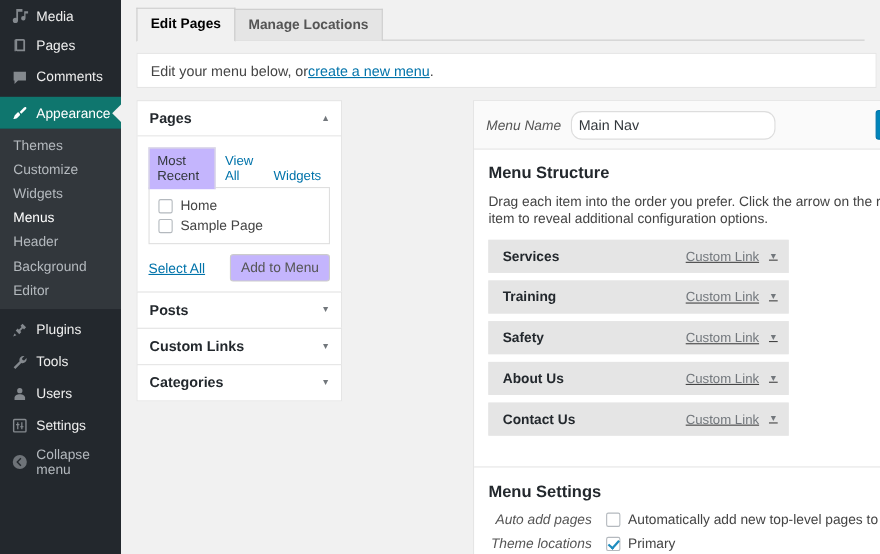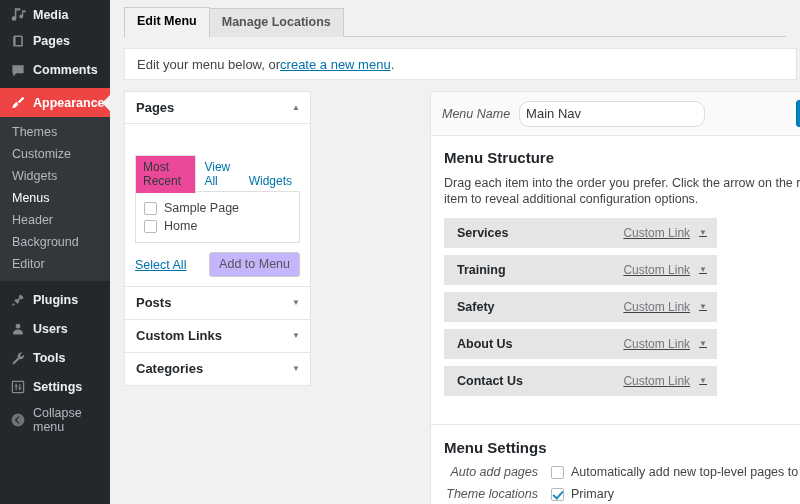--- a/index.html
+++ b/index.html
@@ -22,34 +22,34 @@
     background: #23282d;
     color: #eee;
     overflow: hidden;
   }
   .menu-top {
     display: flex; align-items: center;
     height: 29px;
     padding: 0 0 0 9px;
     color: #eee;
     font-size: 12.5px;
-    font-weight: bold;
+    font-weight: normal;
     cursor: pointer;
     position: relative;
   }
   .menu-top .mi {
     width: 18px; height: 18px;
     margin-right: 6px;
     flex: 0 0 18px;
     display: flex; align-items: center; justify-content: center;
     opacity: .78;
   }
   .menu-top svg { display:block; }
   .menu-top.current {
-    background: #ef4444;
+    background: #0f766e;
     color: #fff;
   }
   .menu-top.current .mi { opacity: 1; }
   .menu-top.current:after {
     content: "";
     position: absolute; right: 0; top: 50%;
     margin-top: -8px;
     border-style: solid;
     border-width: 8px 8px 8px 0;
     border-color: transparent #f1f1f1 transparent transparent;
@@ -149,25 +149,24 @@
   .inner-tab {
     padding: 4px 7px 4px 7px;
     color: #0073aa;
     cursor: pointer;
     border: 1px solid transparent;
     border-bottom: none;
     line-height: 14px;
   }
   .inner-tab.active {
     color: #32373c;
-    background: #ec4899;
+    background: #c4b5fd;
     border-color: #dfdfdf;
     margin-bottom: -1px;
     padding-bottom: 5px;
-    margin-top: 21px;
   }
   .tab-panel {
     border: 1px solid #dfdfdf;
     padding: 8px 8px 9px 8px;
     margin-top: -1px;
     background: #fff;
     position: relative; z-index: 1;
   }
   .chk-row {
     display: flex; align-items: center;
@@ -377,34 +376,34 @@
         <svg width="16" height="16" viewBox="0 0 20 20">
             <path fill="#a0a5aa" d="M13.1 3l-2.3 2.3 1.2 1.2-3.1 3.1L7.7 8.4 5.4 10.7l4 4 2.3-2.3-1.2-1.2 3.1-3.1 1.2 1.2L17.1 7 13.1 3zM4 13.9L2.5 17.5 6.1 16l-2.1-2.1z"></path>
           </svg>
       </span>
       <span>Plugins</span>
     </div>
 
     <div class="menu-top">
       <span class="mi">
         <svg width="16" height="16" viewBox="0 0 20 20">
+            <path fill="#a0a5aa" d="M15.3 3.4a4.6 4.6 0 0 0-5.5 5.9L3 16.1 4.9 18l6.8-6.8a4.6 4.6 0 0 0 5.9-5.5l-2.6 2.6-2-.4-.4-2 2.7-2.5z"></path>
+          </svg>
+      </span>
+      <span>Tools</span>
+    </div>
+
+    <div class="menu-top">
+      <span class="mi">
+        <svg width="16" height="16" viewBox="0 0 20 20">
             <circle fill="#a0a5aa" cx="10" cy="6.5" r="3"></circle>
             <path fill="#a0a5aa" d="M10 10.5c-3.3 0-6 1.8-6 4V17h12v-2.5c0-2.2-2.7-4-6-4z"></path>
           </svg>
       </span>
       <span>Users</span>
-    </div>
-
-    <div class="menu-top">
-      <span class="mi">
-        <svg width="16" height="16" viewBox="0 0 20 20">
-            <path fill="#a0a5aa" d="M15.3 3.4a4.6 4.6 0 0 0-5.5 5.9L3 16.1 4.9 18l6.8-6.8a4.6 4.6 0 0 0 5.9-5.5l-2.6 2.6-2-.4-.4-2 2.7-2.5z"></path>
-          </svg>
-      </span>
-      <span>Tools</span>
     </div>
 
     <div class="menu-top">
       <span class="mi">
         <svg width="16" height="16" viewBox="0 0 20 20">
             <rect x="3" y="3" width="14" height="14" rx="1" fill="none" stroke="#a0a5aa" stroke-width="1.6"></rect>
             <path fill="#a0a5aa" d="M7 6h1.4v8H7zM11.6 6H13v8h-1.4z"></path>
             <path fill="#a0a5aa" d="M5.8 8.2h3.8v1.2H5.8zM10.4 10.6h3.8v1.2h-3.8z"></path>
           </svg>
       </span>
@@ -422,21 +421,21 @@
       </span>
       <span>Collapse menu</span>
     </div>
   </div>
 
   <div id="content">
 
     <div class="tabs-rule"></div>
 
     <div class="nav-tabs">
-      <span class="nav-tab active">Edit Menu</span>
+      <span class="nav-tab active">Edit Pages</span>
       <span class="nav-tab">Manage Locations</span>
     </div>
 
     <div class="notice">
       <span>Edit your menu below, or </span>
         <a>create a new menu</a>
         <span>.</span>
     </div>
 
     <div id="accordion">
@@ -448,25 +447,25 @@
         </div>
         <div class="postbox-body">
           <div class="inner-tabs">
             <span class="inner-tab active">Most Recent</span>
             <span class="inner-tab">View All</span>
             <span class="inner-tab">Widgets</span>
           </div>
           <div class="tab-panel">
             <div class="chk-row">
               <span class="cbox"></span>
-              <span>Sample Page</span>
+              <span>Home</span>
             </div>
             <div class="chk-row">
               <span class="cbox"></span>
-              <span>Home</span>
+              <span>Sample Page</span>
             </div>
           </div>
           <div class="panel-actions">
             <span class="link-blue">Select All</span>
             <button class="btn-secondary">Add to Menu</button>
           </div>
         </div>
       </div>
 
       <div class="postbox">

